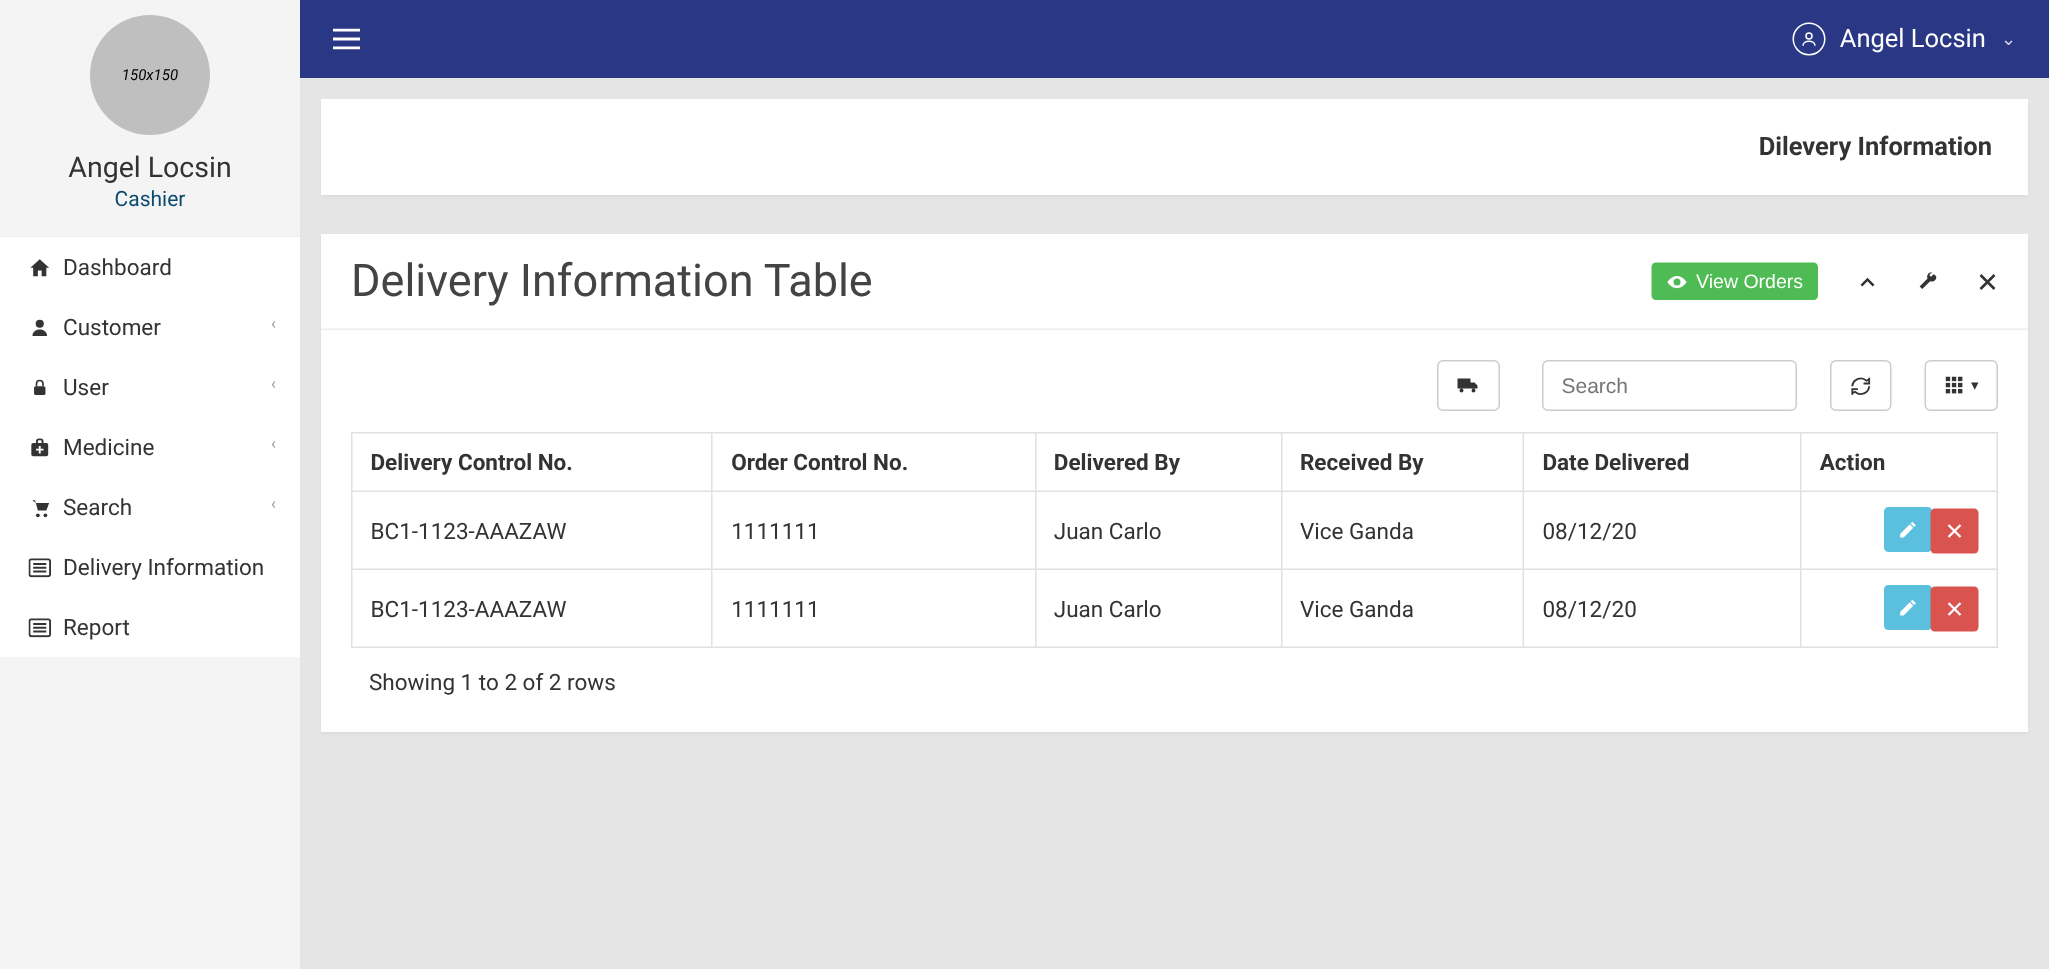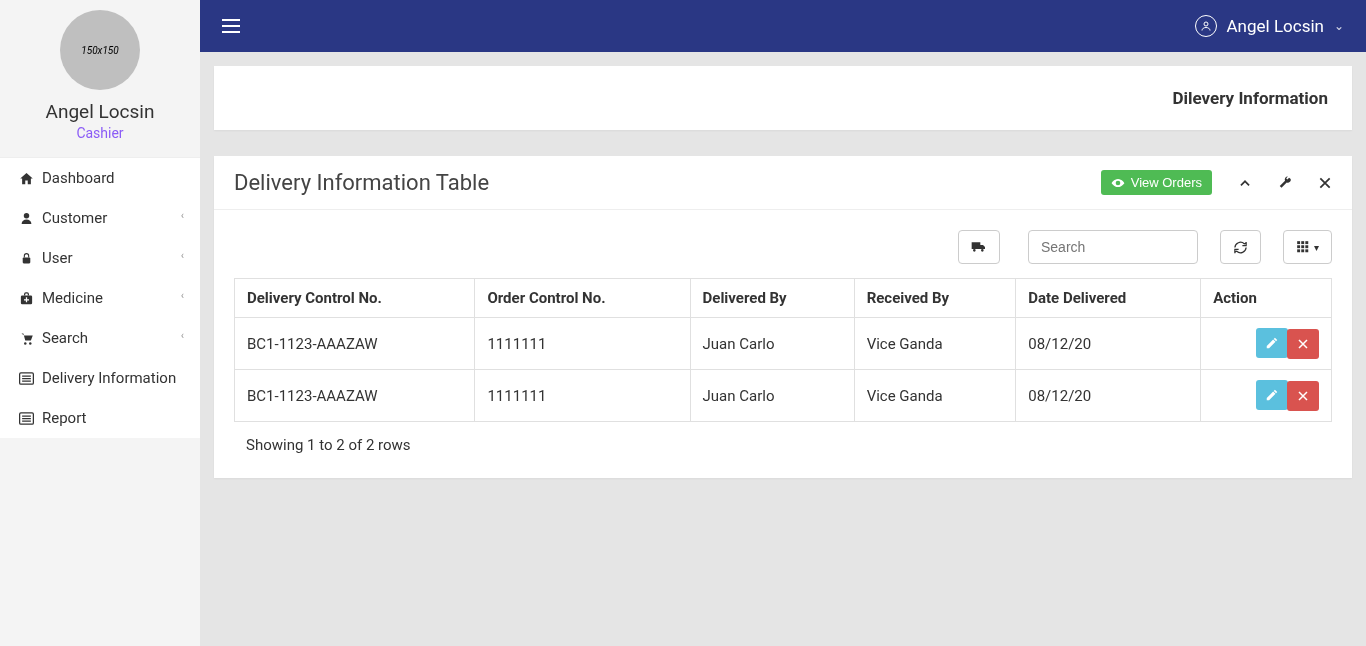--- a/index.html
+++ b/index.html
@@ -24,21 +24,21 @@
   }
   .avatar {
     width: 80px; height: 80px;
     border-radius: 50%;
     background: #bfbfbf;
     margin: 0 auto 10px;
     display:flex; align-items:center; justify-content:center;
     font-size:10px; color:#000;font-style:italic;
   }
   .profile-name { font-size: 19px; color:#333; }
-  .profile-role { font-size: 14px; color:#8b5cf6; margin-top:2px; }
+  .profile-role { font-size: 14px; color:#0c4a6e; margin-top:2px; }
   .nav {
     background:#fff;
     border-top:1px solid #eee;
   }
   .nav-item {
     display:flex; align-items:flex-start; justify-content:space-between;
     padding: 11px 16px 11px 18px;
     color:#333;
     cursor:pointer;
     font-size:15px;
@@ -77,21 +77,21 @@
 
   .panel {
     background:#fff;
     box-shadow: 0 1px 2px rgba(0,0,0,0.05);
   }
   .panel-head {
     display:flex; align-items:center; justify-content:space-between;
     padding:14px 20px;
     border-bottom:1px solid #eee;
   }
-  .panel-title { font-size:22px; color:#444; }
+  .panel-title { font-size:30px; color:#444; }
   .panel-tools { display:flex; align-items:center; gap:26px; }
   .btn {
     display:inline-flex; align-items:center; gap:6px;
     border:none; border-radius:3px;
     padding:5px 10px; font-size:13px; cursor:pointer;
   }
   .btn-green { background:#4fbb54; color:#fff; }
   .tool-icon { color:#333; cursor:pointer; font-size:15px; }
 
   .panel-body { padding:20px; }

